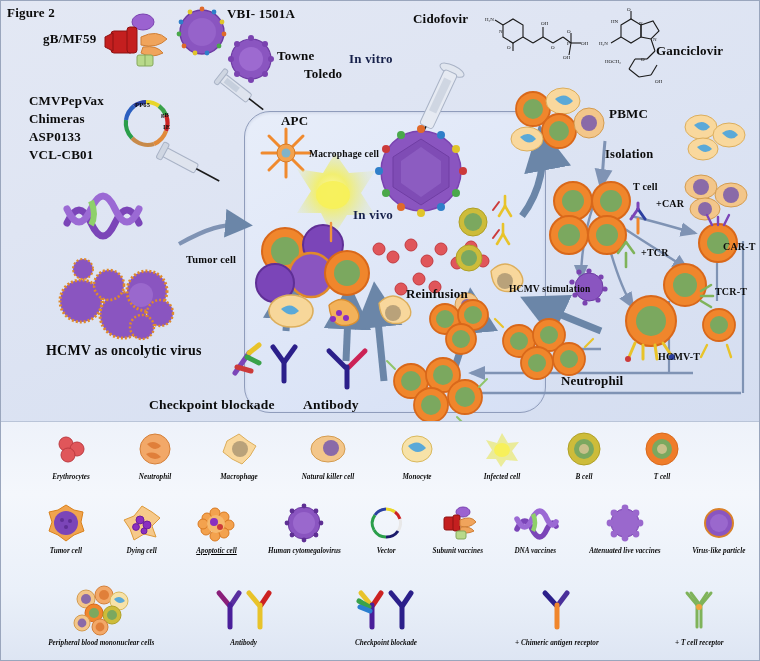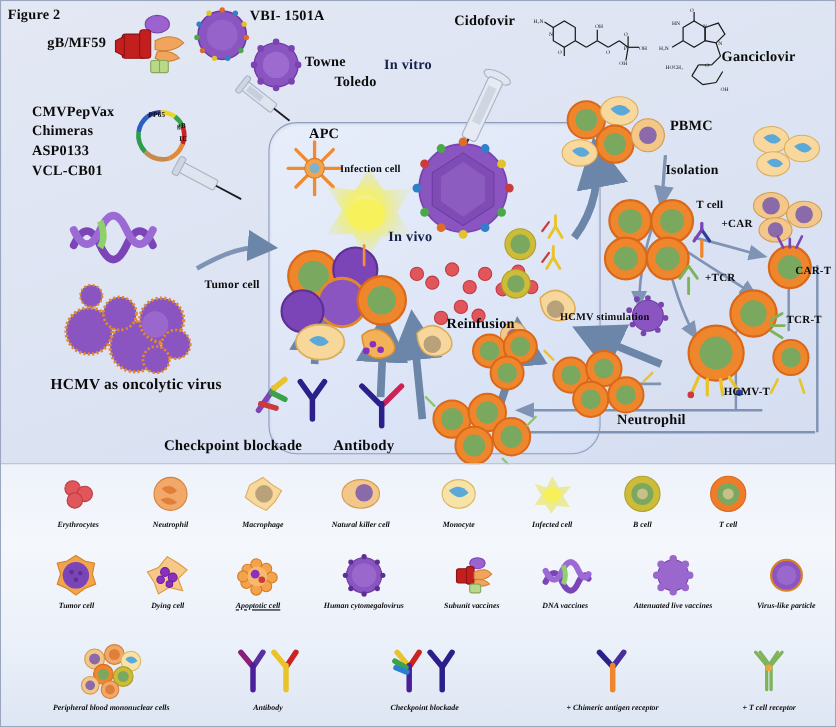--- a/index.html
+++ b/index.html
@@ -545,21 +545,21 @@
     <div class="lbl" style="left:28px;top:146px;font-size:13px;">VCL-CB01</div>
 
     <div class="lbl" style="left:134px;top:100px;font-size:6.5px;">PP65</div>
     <div class="lbl" style="left:160px;top:110px;font-size:6.5px;">gB</div>
     <div class="lbl" style="left:162px;top:122px;font-size:6.5px;">IE</div>
 
     <div class="lbl" style="left:412px;top:10px;font-size:13px;">Cidofovir</div>
     <div class="lbl" style="left:655px;top:42px;font-size:13px;">Ganciclovir</div>
 
     <div class="lbl" style="left:280px;top:112px;font-size:13px;">APC</div>
-    <div class="lbl" style="left:308px;top:148px;font-size:9.5px;">Infection cell</div>
+    <div class="lbl" style="left:308px;top:148px;font-size:9.5px;">Macrophage cell</div>
     <div class="lbl" style="left:185px;top:253px;font-size:10.5px;">Tumor cell</div>
     <div class="lbl" style="left:405px;top:285px;font-size:13px;">Reinfusion</div>
     <div class="lbl" style="left:45px;top:342px;font-size:14px;">HCMV as oncolytic virus</div>
     <div class="lbl" style="left:148px;top:396px;font-size:13.5px;">Checkpoint blockade</div>
     <div class="lbl" style="left:302px;top:396px;font-size:13.5px;">Antibody</div>
 
     <div class="lbl" style="left:608px;top:105px;font-size:13px;">PBMC</div>
     <div class="lbl" style="left:604px;top:146px;font-size:12.5px;">Isolation</div>
     <div class="lbl" style="left:632px;top:180px;font-size:10px;">T cell</div>
     <div class="lbl" style="left:655px;top:197px;font-size:10px;">+CAR</div>
@@ -712,20 +712,36 @@
                 <circle cx="36" cy="19" r="2.4"></circle>
                 <circle cx="31" cy="31" r="2.4"></circle>
                 <circle cx="19" cy="36" r="2.4"></circle>
                 <circle cx="7" cy="31" r="2.4"></circle>
                 <circle cx="2" cy="19" r="2.4"></circle>
                 <circle cx="7" cy="7" r="2.4"></circle>
               </g>
             </svg>
         </div>
         <div class="legtxt">Human cytomegalovirus</div>
+      </div>
+      <div class="legitem" style="width:74px;">
+        <div class="legicon">
+          <svg width="32" height="32">
+              <g fill="none" stroke-width="3">
+                <path d="M16,2 a14,14 0 0 1 9,3" stroke="#e8d62a"></path>
+                <path d="M25,5 a14,14 0 0 1 5,7" stroke="#cc2222"></path>
+                <path d="M30,12 a14,14 0 0 1 -2,12" stroke="#e8e8e8"></path>
+                <path d="M28,24 a14,14 0 0 1 -12,6" stroke="#1a1a6a"></path>
+                <path d="M16,30 a14,14 0 0 1 -12,-7" stroke="#2a9e4a"></path>
+                <path d="M4,23 a14,14 0 0 1 1,-15" stroke="#2a9e4a"></path>
+                <path d="M5,8 a14,14 0 0 1 11,-6" stroke="#2b3fa0"></path>
+              </g>
+            </svg>
+        </div>
+        <div class="legtxt">Vector</div>
       </div>
       <div class="legitem" style="width:92px;">
         <div class="legicon">
           <svg width="40" height="36">
               <ellipse cx="25" cy="7" rx="7" ry="5" fill="#9b62d0" stroke="#7a43b0"></ellipse>
               <g fill="#c41f1f" stroke="#8e1212">
                 <rect x="6" y="12" width="13" height="13" rx="2"></rect>
                 <rect x="15" y="10" width="7" height="16" rx="2"></rect>
               </g>
               <g fill="#f0a45c" stroke="#cf7f36">

